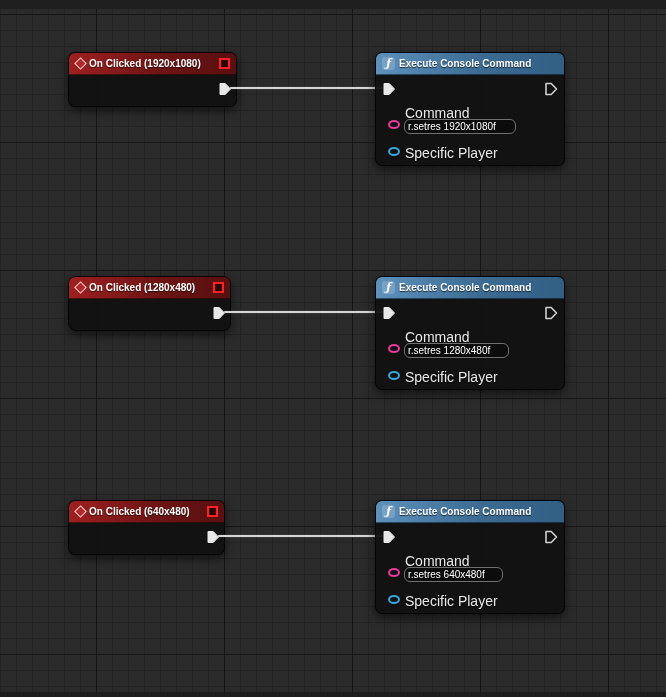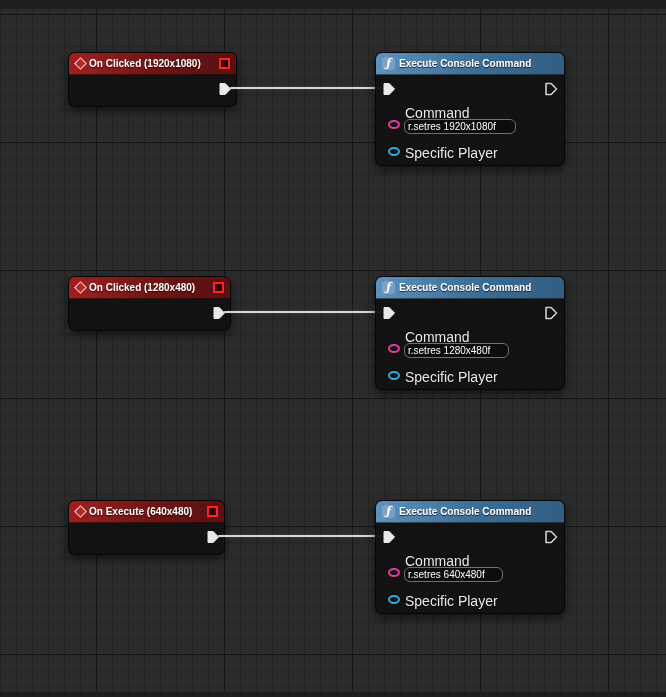--- a/index.html
+++ b/index.html
@@ -142,21 +142,21 @@
       <input class="cmd-input" style="left: 28px; top: 66px; width: 97px;" value="r.setres 1280x480f">
       <span class="pin-circle pin-object" style="left:12px;top:94px;"></span>
       <span class="pin-label" style="left:29px;top:92px;">Specific Player</span>
     </div>
   </div>
 
   <div>
     <div class="node event-node" style="left:68px;top:500px;width:155px;">
       <div class="node-header event-header">
         <span class="diamond-icon"></span>
-        <span class="node-title">On Execute (640x480)</span>
+        <span class="node-title">On Clicked (640x480)</span>
         <span class="delegate-pin"></span>
       </div>
       <span class="pin-exec" style="right:4px;top:29px;">
         <svg width="14" height="14" viewBox="0 0 14 14">
             <path d="M2 1.5h5.2L12.5 7 7.2 12.5H2z" fill="#e8e8e8" stroke="#e8e8e8" stroke-linejoin="round"></path>
           </svg>
       </span>
     </div>
 
     <div class="wire" style="left:218px;top:535px;width:168px;"></div>

